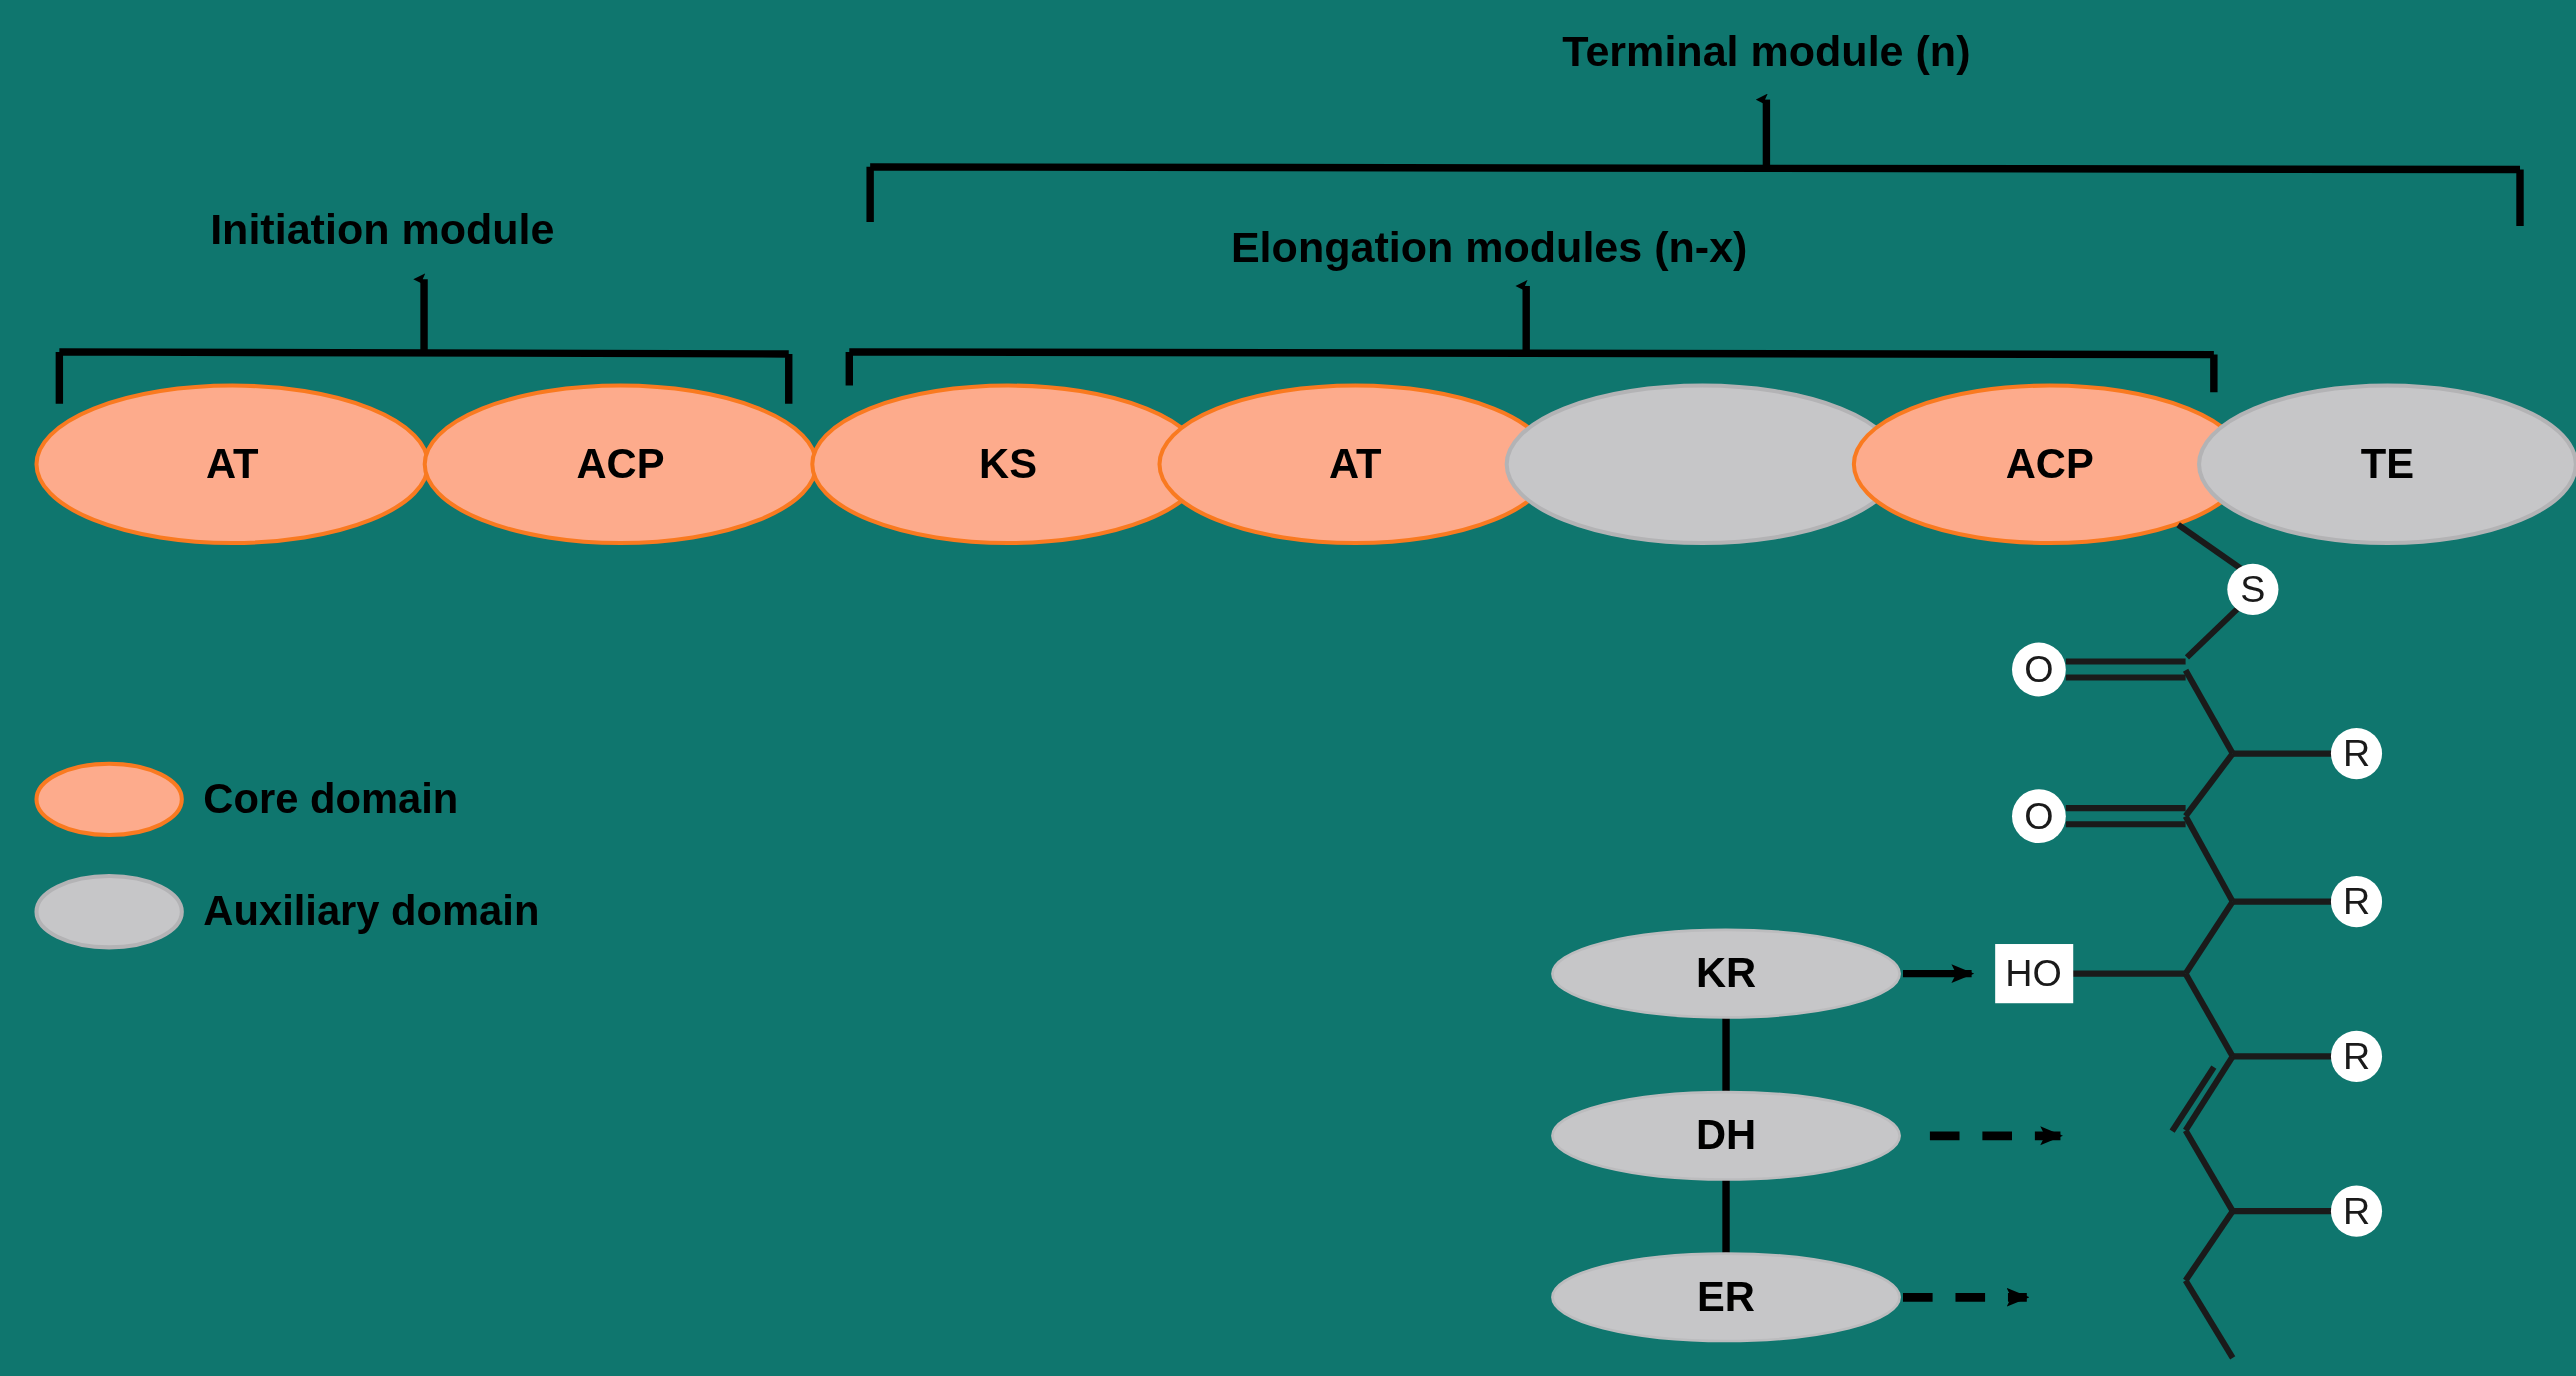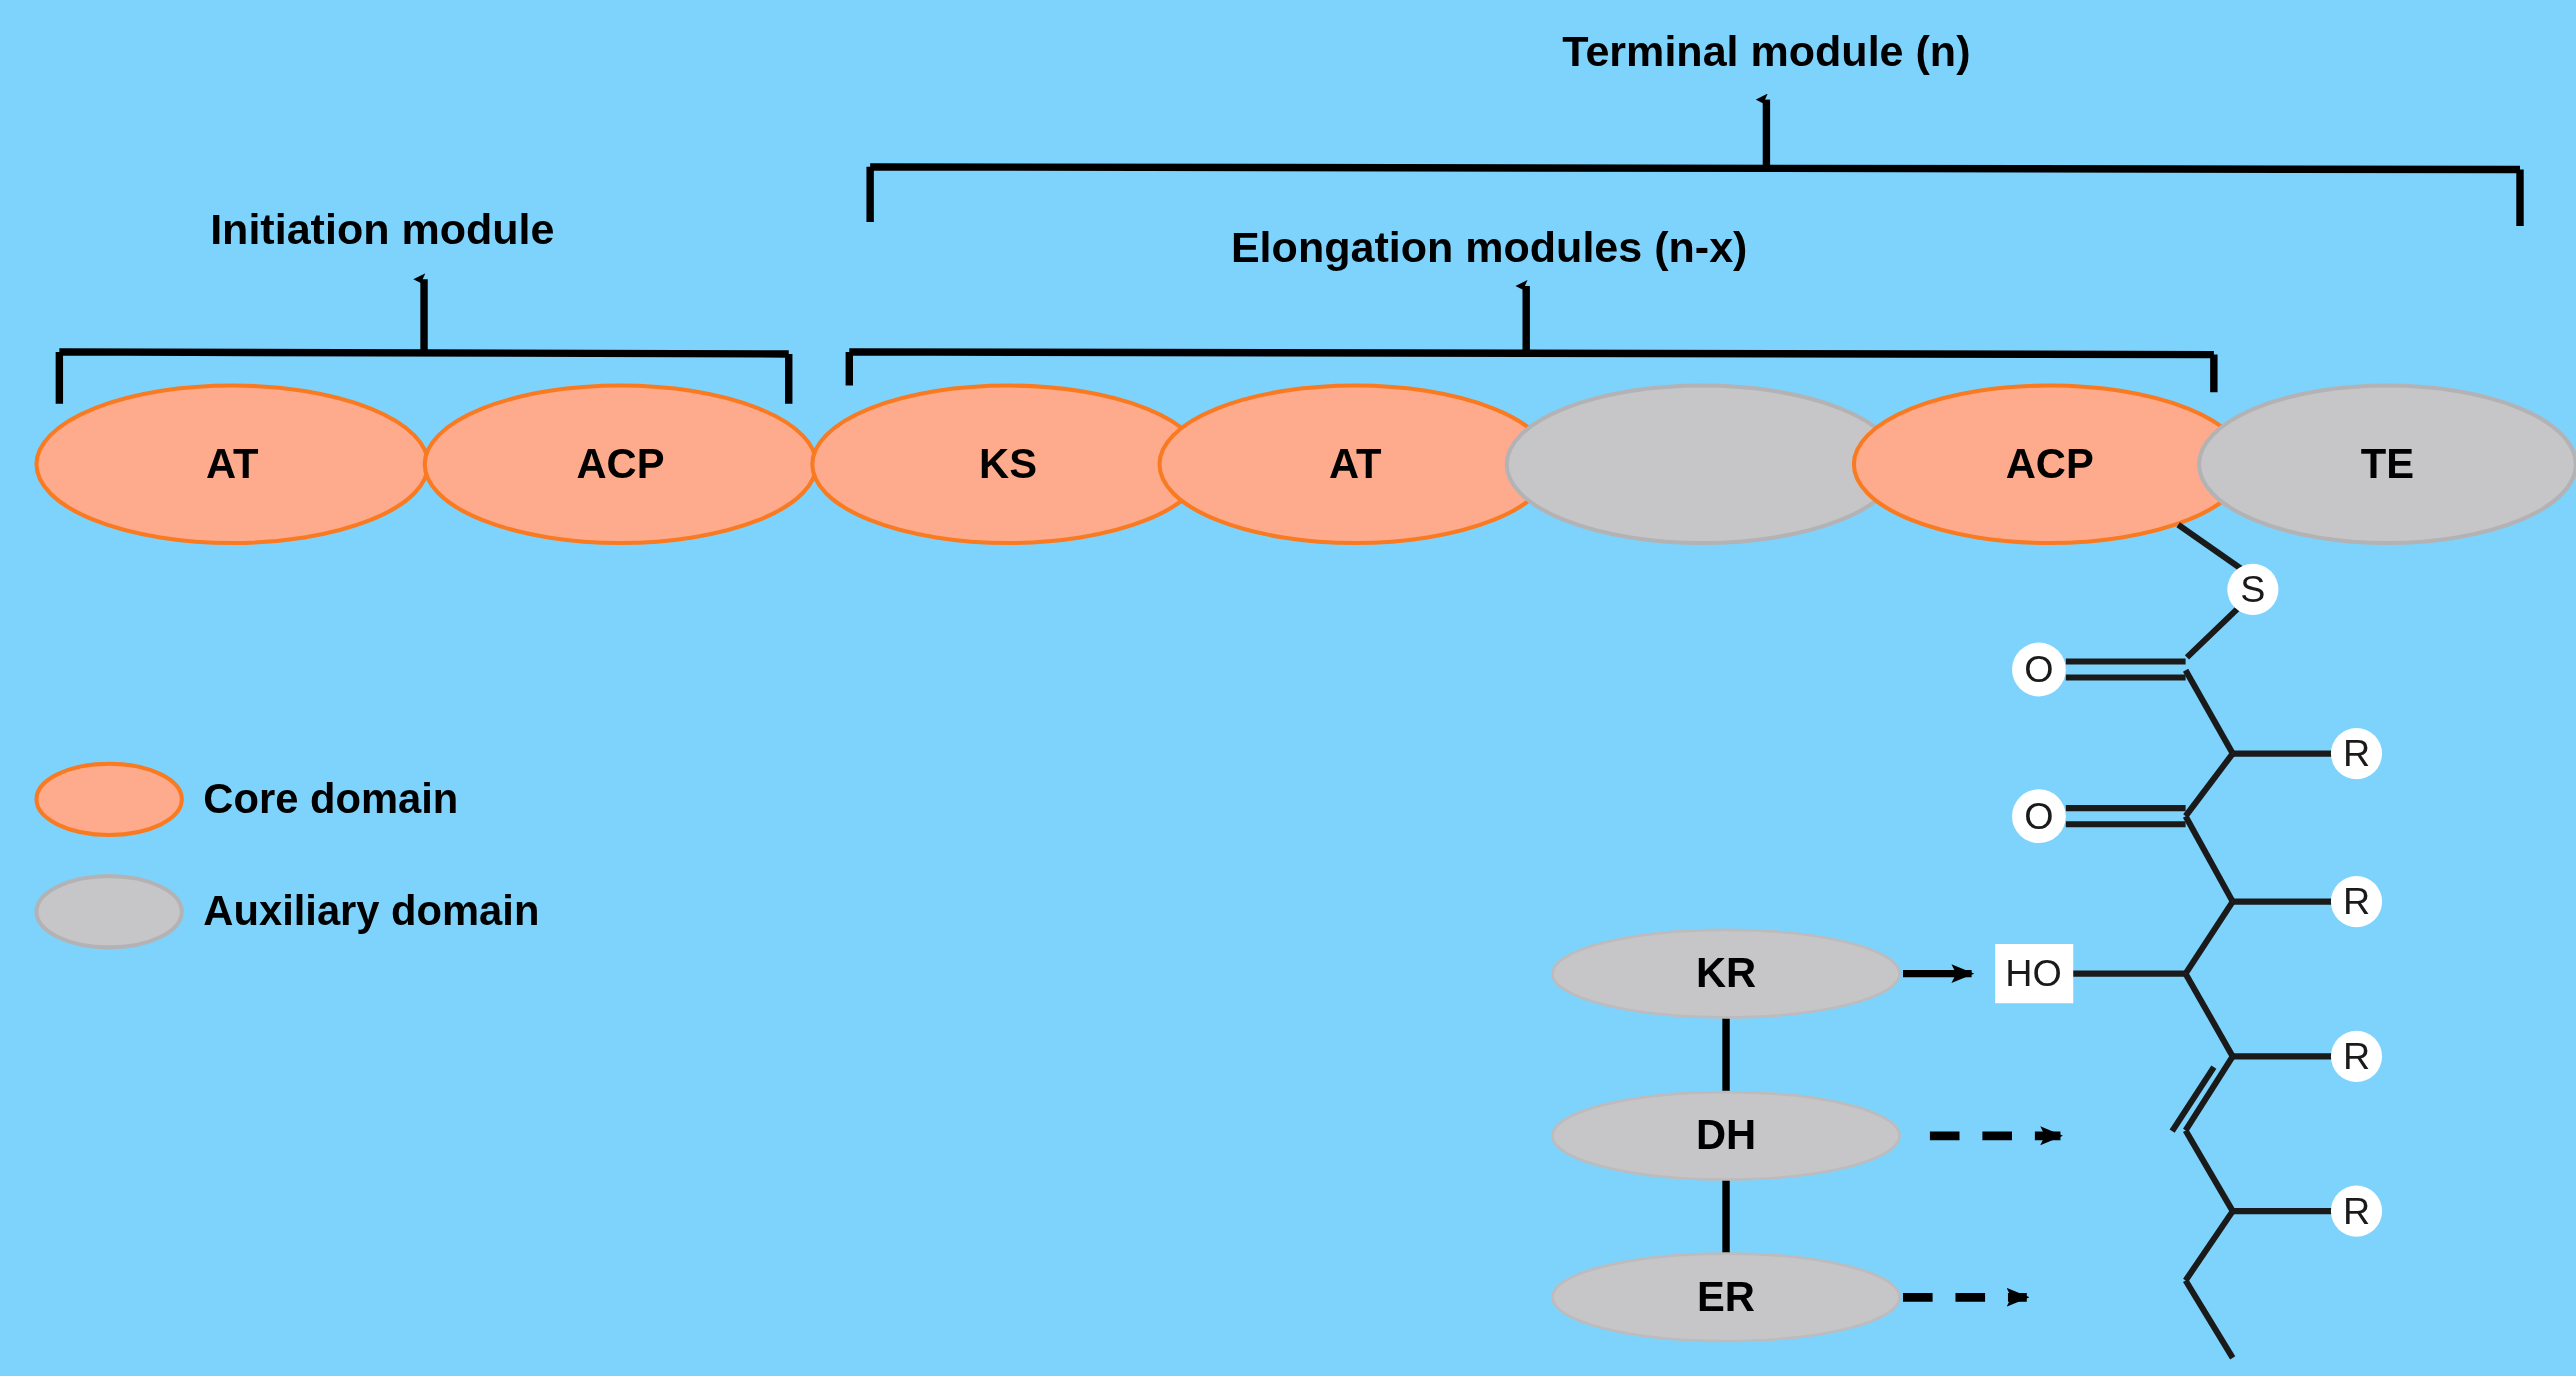--- a/index.html
+++ b/index.html
@@ -7,21 +7,21 @@
     padding: 0;
     background: #ffffff;
   }
   body {
     font-family: "Liberation Sans", sans-serif;
   }
   #stage {
     position: relative;
     width: 2576px;
     height: 1376px;
-    background: #7dd3fc;
+    background: #0f766e;
     overflow: hidden;
   }
   #diagram {
     position: absolute;
     left: 0;
     top: 0;
     width: 2576px;
     height: 1376px;
     display: block;
   }

